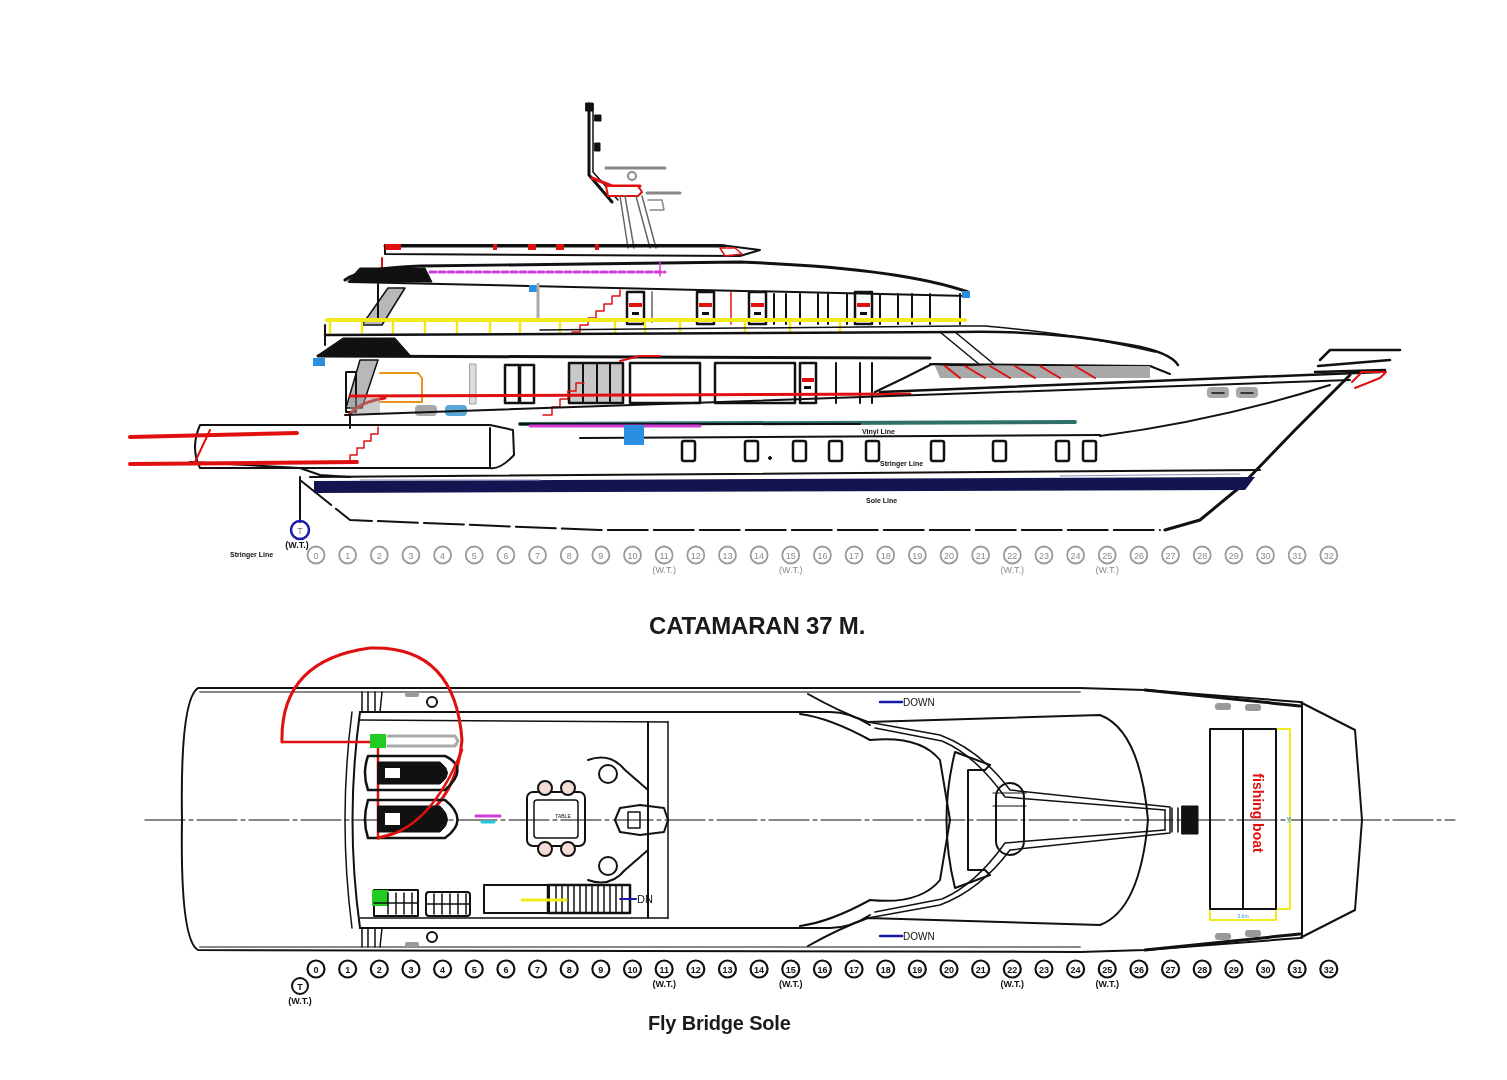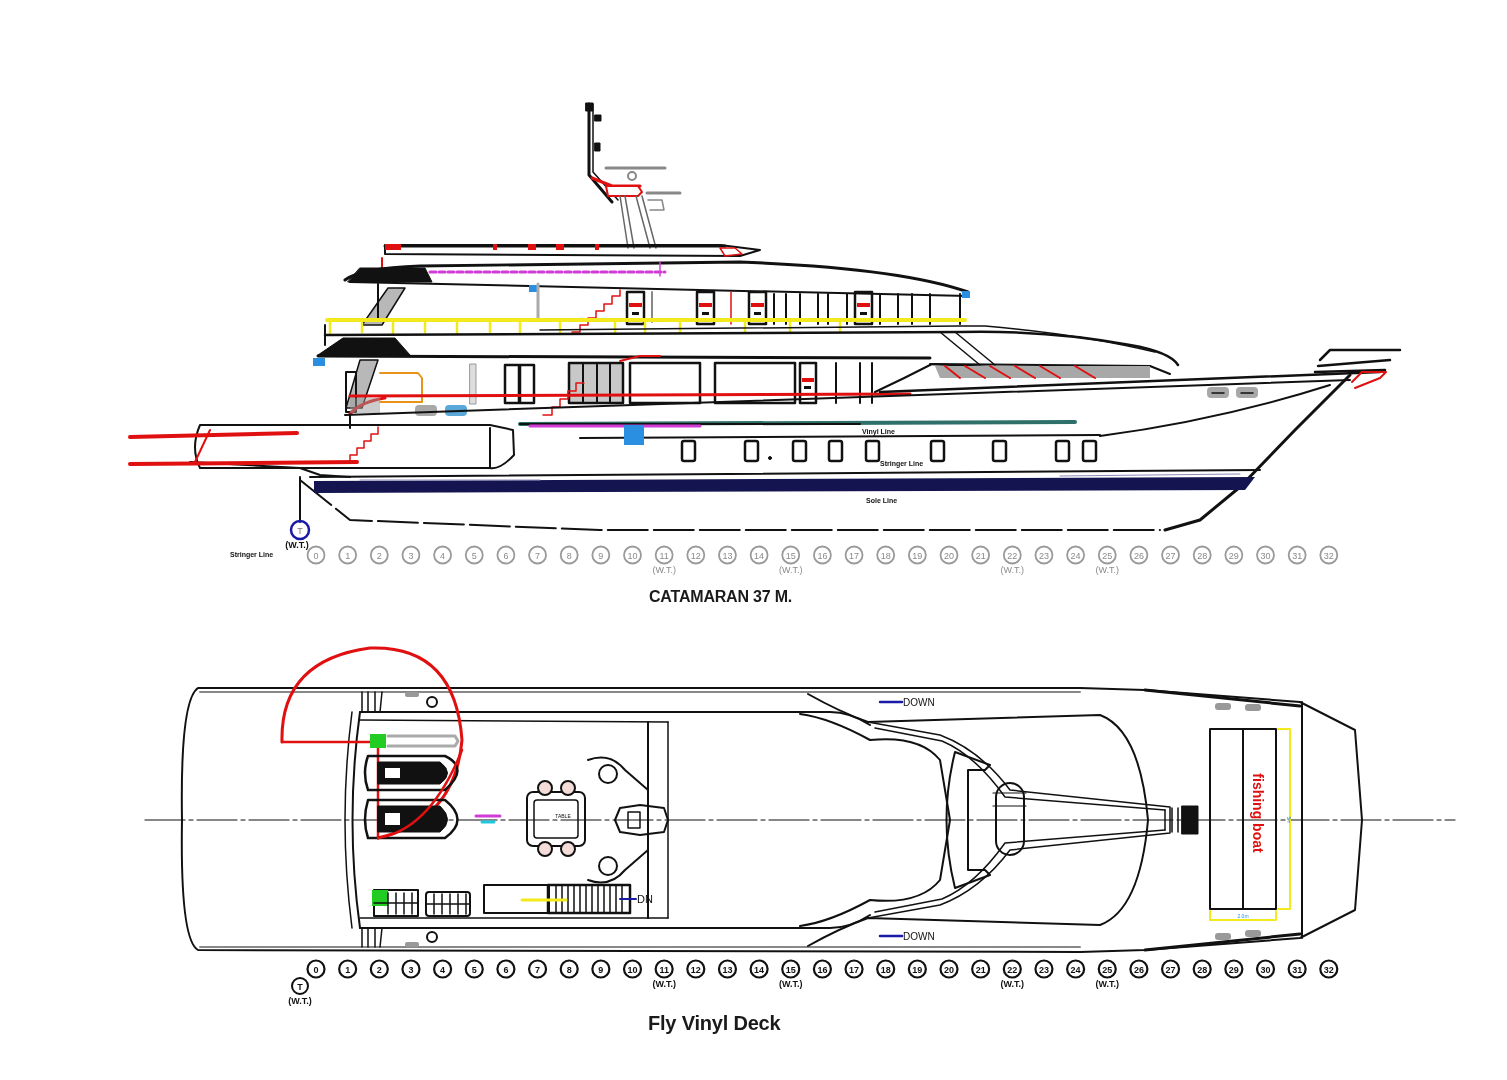--- a/index.html
+++ b/index.html
@@ -1,21 +1,21 @@
 <!DOCTYPE html>
 <html><head>
 <meta charset="utf-8">
 <style>
   html, body { margin: 0; padding: 0; background: #ffffff; }
   body { width: 1507px; height: 1080px; position: relative; overflow: hidden;
          font-family: "Liberation Sans", sans-serif; color: #111; }
   .drawing { position: absolute; left: 0; top: 0; width: 1507px; height: 1080px; }
   .title { position: absolute; font-family: "Liberation Sans", sans-serif; font-weight: bold;
            color: #1a1a1a; white-space: nowrap; letter-spacing: -0.2px; }
-  .title-profile { left: 649px; top: 588px; font-size: 16px; }
+  .title-profile { left: 649px; top: 612px; font-size: 24px; }
   .title-plan { left: 648px; top: 1012px; font-size: 20px; }
   svg text { font-family: "Liberation Sans", sans-serif; }
   .frame-label { font-size: 9px; text-anchor: middle; dominant-baseline: central; }
   .wt-label { font-size: 9px; text-anchor: middle; }
   .small-note { font-size: 7px; font-weight: bold; }
 </style>
 </head>
 <body>
 
 <div class="drawing">
@@ -590,14 +590,14 @@
           </g>
           <g>
             <circle cx="1328.8" cy="969" r="8.5" fill="#fff" stroke="#111" stroke-width="2.2"></circle>
             <text x="1328.8" y="969.5" class="frame-label" fill="#111" stroke="none" font-weight="bold">32</text>
           </g>
         </g>
   </g>
 </svg>
 
 <div class="title title-profile">CATAMARAN 37 M.</div>
-<div class="title title-plan">Fly Vinyl Deck</div>
+<div class="title title-plan">Fly Bridge Sole</div>
 </div>
 
 </body></html>

